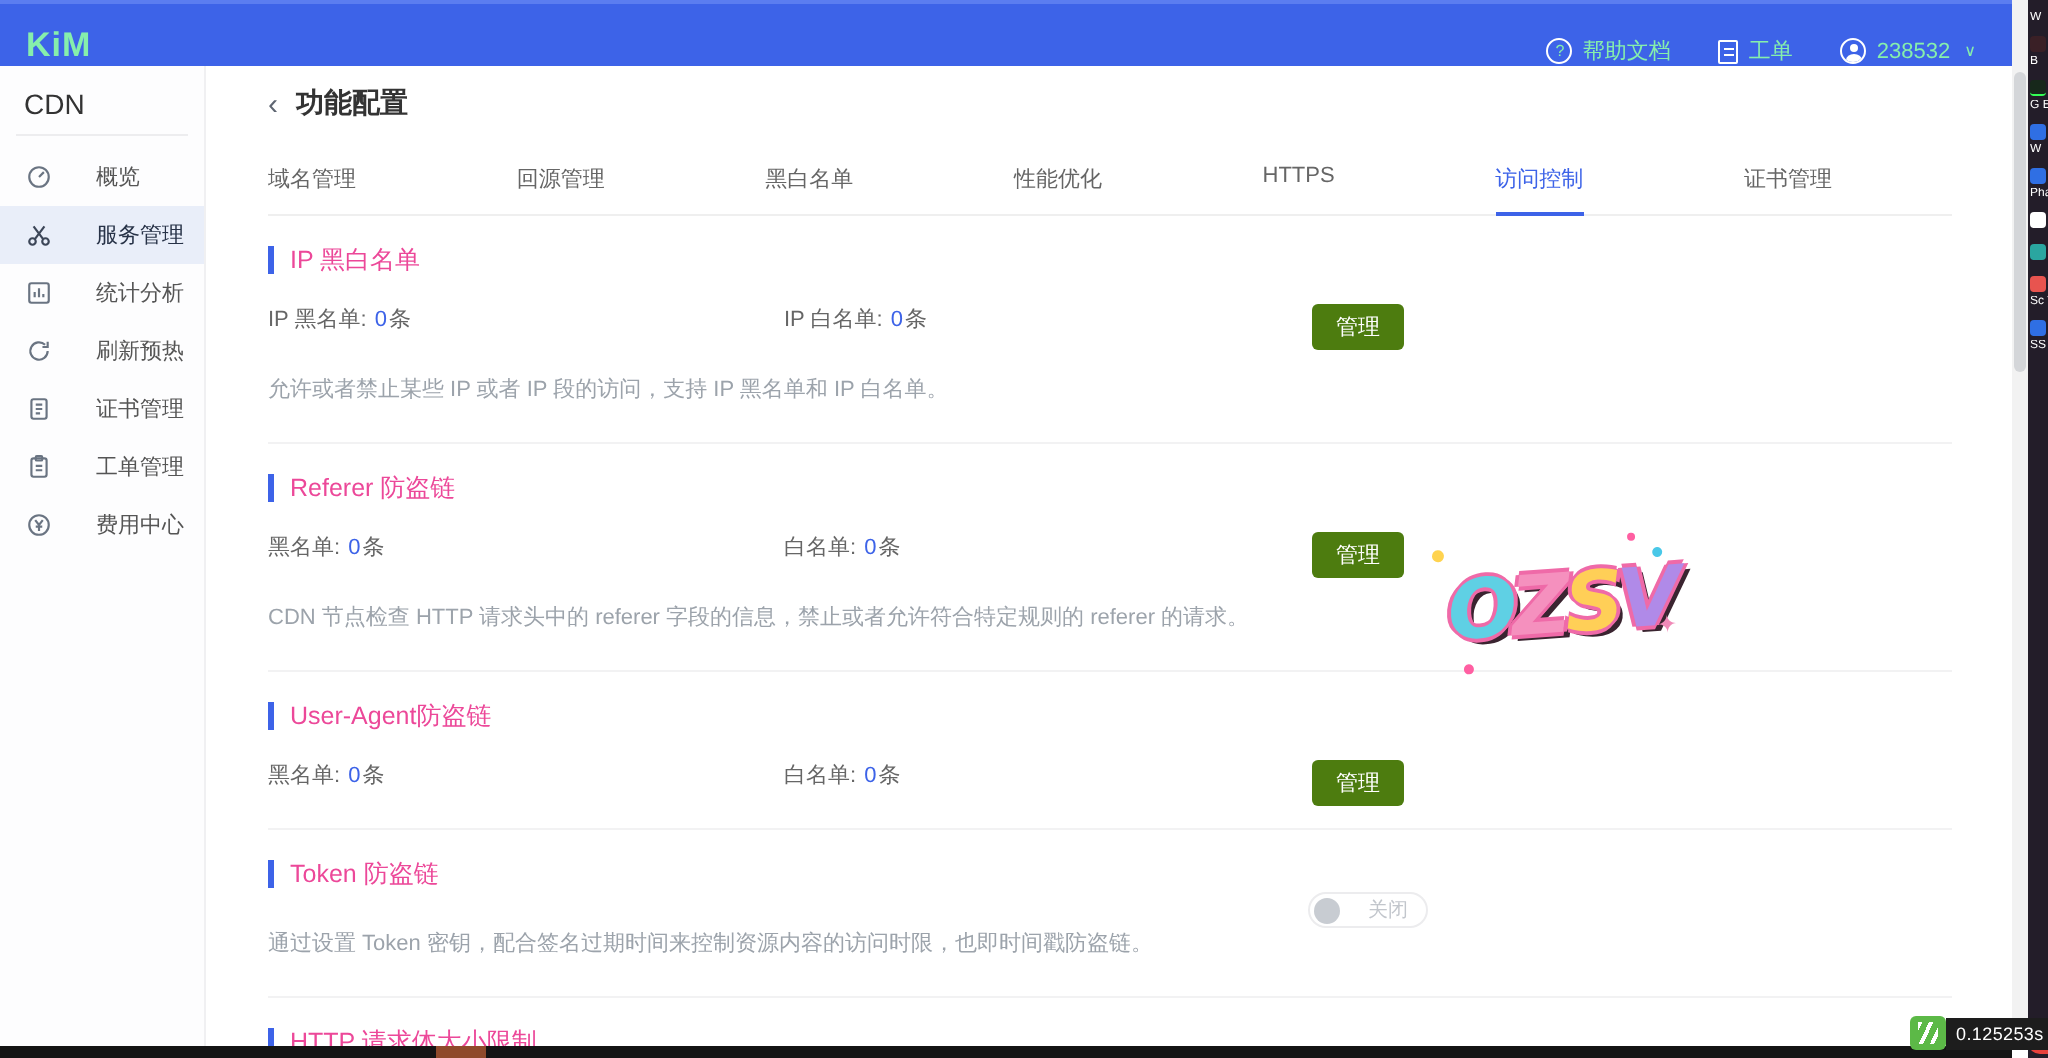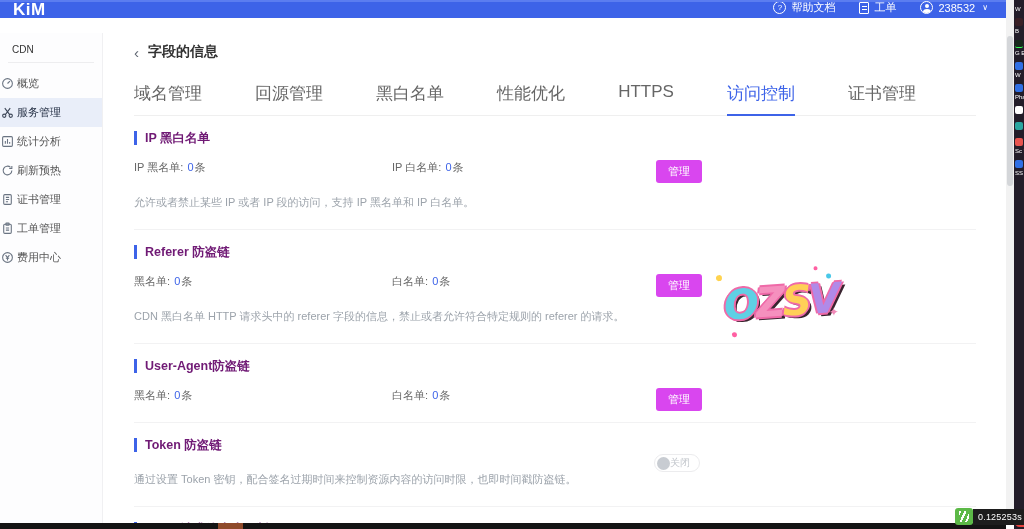--- a/index.html
+++ b/index.html
@@ -1,73 +1,73 @@
 <!DOCTYPE html>
 <html><head>
 <meta charset="utf-8">
 <style>
   * { margin:0; padding:0; box-sizing:border-box; }
   html,body { width:1024px; height:529px; overflow:hidden; background:#fff;
     font-family:"Liberation Sans","DejaVu Sans",sans-serif; }
   .stage { position:relative; width:1024px; height:529px; background:#fff; }
 
   
-  .topbar { position:absolute; left:0; top:0; width:1006px; height:18px;
-    background:#3d63e8; display:flex; align-items:flex-start; color:#ffffff; }
+  .topbar { position:absolute; left:0; top:0; width:1006px; height:33px;
+    background:#3d63e8; display:flex; align-items:flex-end; color:#86efac; }
   .topbar-edge { position:absolute; left:0; top:0; width:1006px; height:2px; background:#5b7df0; }
   .logo { margin-left:13px; font-size:17px; font-weight:800; letter-spacing:.5px; cursor:pointer; }
   .tb-right { margin-left:auto; margin-right:18px; display:flex; align-items:center; gap:24px; font-size:11px; }
   .tb-item { display:flex; align-items:center; gap:5px; cursor:pointer; }
   .circ-icon { width:13px; height:13px; border:1px solid #fff; border-radius:50%;
     display:flex; align-items:center; justify-content:center; font-size:8px; line-height:1; }
   .doc-icon { width:10px; height:12px; border:1px solid #fff; border-radius:1px; position:relative; }
   .doc-icon::before { content:""; position:absolute; left:2px; top:3px; width:5px; height:1px;
     background:#fff; box-shadow:0 3px 0 #fff; }
   .user-icon { width:13px; height:13px; border:1px solid #fff; border-radius:50%; position:relative; overflow:hidden; }
   .user-icon::before { content:""; position:absolute; left:4px; top:2px; width:4px; height:4px; border-radius:50%; background:#fff; }
   .user-icon::after { content:""; position:absolute; left:2px; top:7px; width:8px; height:6px; border-radius:50% 50% 0 0; background:#fff; }
   .caret { font-size:8px; margin-left:2px; }
 
   
   .sidebar { position:absolute; left:0; top:33px; width:103px; height:490px;
     background:#fdfdfe; border-right:1px solid #f0f0f2; }
-  .product { padding:11px 0 7px 12px; font-size:10px; color:#333; }
+  .product { padding:11px 0 7px 12px; font-size:14px; color:#333; }
   .side-div { margin:0 8px 6px 8px; border-bottom:1px solid #ededef; }
-  .side-item { height:29px; display:flex; align-items:center; padding-left:1px; gap:3px;
+  .side-item { height:29px; display:flex; align-items:center; padding-left:13px; gap:22px;
     font-size:11px; color:#555; cursor:pointer; }
   .side-item svg { width:13px; height:13px; stroke:#6a7482; fill:none; stroke-width:2; flex:none; }
   .side-item.active { background:#e9eef9; color:#273247; }
   .side-item.active svg { stroke:#3c4englis8; stroke:#3c4658; }
 
   
   .main { position:absolute; left:104px; top:33px; width:902px; height:490px;
     background:#fff; padding:10px 30px 0 30px; }
   .page-head { display:flex; align-items:center; gap:9px; }
   .back { font-size:15px; color:#5f6672; cursor:pointer; line-height:1; padding-top:1px; }
   .page-title { font-size:14px; font-weight:bold; color:#333; }
 
   .tabs-row { margin-top:21px; border-bottom:1px solid #efefef; }
   .tabs { display:flex; justify-content:space-between; width:782px; padding-bottom:10px; }
-  .tab { font-size:17px; color:#666; cursor:pointer; position:relative;text-align:right; }
+  .tab { font-size:11px; color:#666; cursor:pointer; position:relative;text-align:right; }
   .tab.active { color:#3d63e8; }
   .tab.active::after { content:""; position:absolute; left:0; right:0; bottom:-11px; height:2px; background:#3d63e8; }
 
   .section { position:relative; padding:15px 0 19px 0; border-bottom:1px solid #f2f2f3; }
   .section.last { border-bottom:none; }
-  .sec-title { font-size:12.5px; font-weight:bold; color:#701a75; border-left:3px solid #3d63e8;
+  .sec-title { font-size:12.5px; font-weight:normal; color:#ec4899; border-left:3px solid #3d63e8;
     padding-left:8px; line-height:14px; }
   .stats { display:flex; margin-top:15px; font-size:11px; color:#666; }
   .stat { width:258px; }
   .stat .v { color:#3d63e8; margin:0 1px; }
   .desc { margin-top:20px; font-size:11px; color:#9ca3ab; }
-  .action-btn { position:absolute; left:522px; top:44px; background:#d946ef; color:#fff;
+  .action-btn { position:absolute; left:522px; top:44px; background:#4d7c0f; color:#fff;
     border:none; font-size:11px; padding:4px 12px; border-radius:3px; cursor:pointer;
     font-family:inherit; }
   .toggle { position:absolute; left:520px; top:31px; display:inline-flex; align-items:center;
-    gap:0; border:1px solid #ececee; border-radius:10px; background:#fff;
+    gap:14px; border:1px solid #ececee; border-radius:10px; background:#fff;
     padding:1px 9px 1px 2px; cursor:pointer; }
   .knob { width:13px; height:13px; border-radius:50%; background:#c8ccd2; }
   .toggle-label { font-size:10px; color:#c2c6cc; }
 
   
   .graffiti { position:absolute; left:716px; top:271px; width:126px; height:68px;
     transform:rotate(-4deg); pointer-events:none; }
   .graffiti .word { font-family:"DejaVu Sans",sans-serif; font-style:italic; font-weight:800;
     font-size:41px; letter-spacing:-3px; line-height:62px; padding-left:8px; }
   .graffiti .lt { text-shadow:-2px 0 0 #ef6aa8, 2px 0 0 #ef6aa8, 0 -2px 0 #ef6aa8,
@@ -184,21 +184,21 @@
           <path d="M8.5 7.5 L12 12 L15.5 7.5 M12 12 V17.5 M9 13.5 h6"></path>
         </svg>
       <span>费用中心</span>
     </div>
   </div>
 
   <div class="main">
 
     <div class="page-head">
       <span class="back">‹</span>
-      <span class="page-title">字段的信息</span>
+      <span class="page-title">功能配置</span>
     </div>
 
     <div class="tabs-row">
       <div class="tabs">
         <div class="tab">域名管理</div>
         <div class="tab">回源管理</div>
         <div class="tab">黑白名单</div>
         <div class="tab">性能优化</div>
         <div class="tab">HTTPS</div>
         <div class="tab active">访问控制</div>
@@ -227,21 +227,21 @@
       <div class="stats">
         <div class="stat">
           <span>黑名单:</span>
           <span class="v">0</span><span>条</span>
         </div>
         <div class="stat">
           <span>白名单:</span>
           <span class="v">0</span><span>条</span>
         </div>
       </div>
-      <div class="desc">CDN 黑白名单 HTTP 请求头中的 referer 字段的信息，禁止或者允许符合特定规则的 referer 的请求。</div>
+      <div class="desc">CDN 节点检查 HTTP 请求头中的 referer 字段的信息，禁止或者允许符合特定规则的 referer 的请求。</div>
       <button class="action-btn">管理</button>
     </div>
 
     <div class="section">
       <div class="sec-title">User-Agent防盗链</div>
       <div class="stats">
         <div class="stat">
           <span>黑名单:</span>
           <span class="v">0</span><span>条</span>
         </div>

